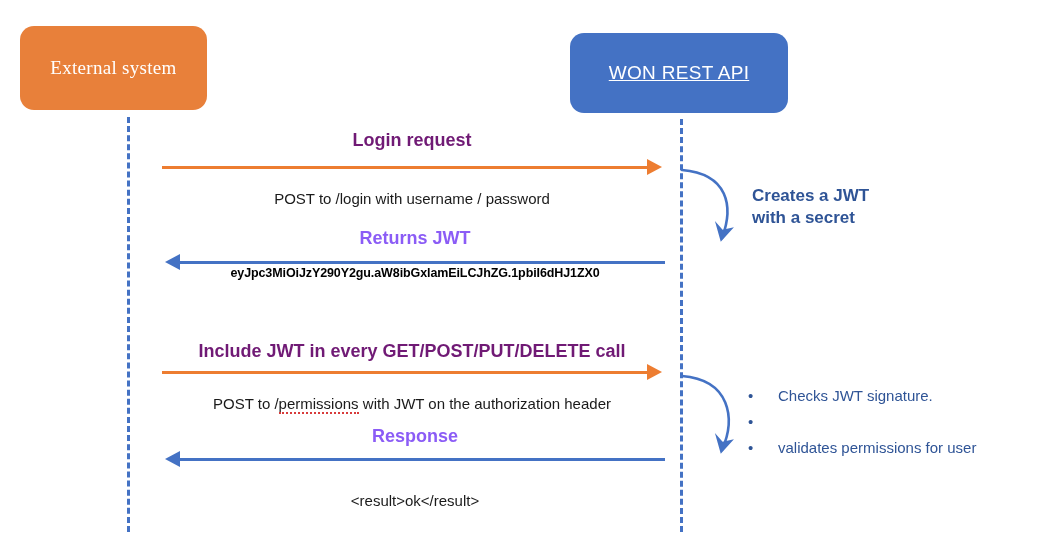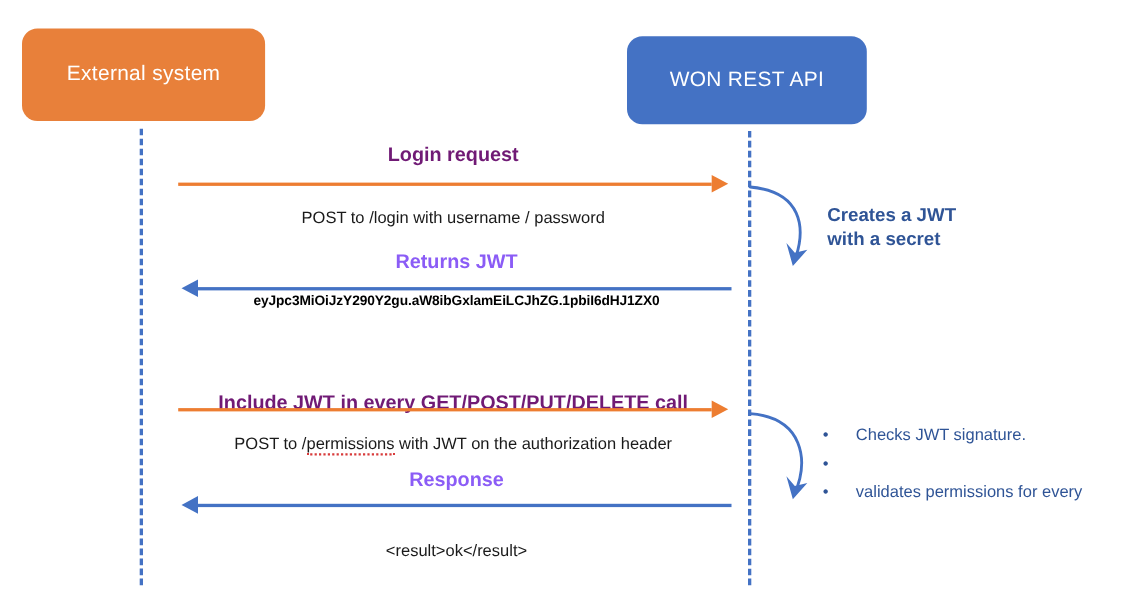--- a/index.html
+++ b/index.html
@@ -24,27 +24,29 @@
     display: flex;
     align-items: center;
     justify-content: center;
     border-radius: 14px;
     color: #ffffff;
     font-size: 19px;
     letter-spacing: .3px;
   }
   #actor-left {
     left: 20px;  top: 26px;
-    width: 221px; height: 84px;
+    width: 187px; height: 84px;
     background: #E8803A;
+    font-family: Liberation Serif, serif;
   }
   #actor-right {
     left: 570px; top: 33px;
     width: 218px; height: 80px;
     background: #4472C4;
+    text-decoration: underline;
   }
 
   
   .lifeline {
     position: absolute;
     width: 0;
     border-left: 3px dashed #4472C4;
   }
   #lifeline-left  { left: 127px; top: 117px; height: 415px; }
   #lifeline-right { left: 680px; top: 119px; height: 413px; }
@@ -161,21 +163,21 @@
   </div>
 
   <div class="msg blue" id="msg-returns-jwt" style="left:165px; top:228px; width:500px;">
     <div class="msg-title" style="top:0;">Returns JWT</div>
     <div class="msg-line" style="left:15px; top:33px; width:485px;"></div>
     <div class="msg-head left" style="left:0; top:26px;"></div>
     <div class="msg-sub mono-token" style="top:20px;">eyJpc3MiOiJzY290Y2gu.aW8ibGxlamEiLCJhZG.1pbiI6dHJ1ZX0</div>
   </div>
 
   <div class="msg orange" id="msg-include-jwt" style="left:162px; top:340px; width:500px;">
-    <div class="msg-title" style="top:16px;">Include JWT in every GET/POST/PUT/DELETE call</div>
+    <div class="msg-title" style="top:1px;">Include JWT in every GET/POST/PUT/DELETE call</div>
     <div class="msg-line" style="top:31px; width:485px;"></div>
     <div class="msg-head right" style="left:485px; top:24px;"></div>
     <div class="msg-sub" style="top:37px;"><span>POST to /</span><span class="spell">permissions</span><span> with JWT on the authorization header</span></div>
   </div>
 
   <div class="loop" id="loop-validates-jwt" style="left:676px; top:368px; width:80px; height:100px;">
     <svg width="80" height="100" viewBox="0 0 80 100">
       <path d="M 6 8 C 54 12, 60 50, 46 82" fill="none" stroke="#4472C4" stroke-width="2.6" stroke-linecap="round"></path>
       <path d="M 46 86 L 54 68 L 44 74 L 34 68 Z" fill="#4472C4" transform="rotate(18 46 82)"></path>
     </svg>
@@ -183,21 +185,21 @@
   <div class="bullet-note" id="note-validates-jwt" style="left:748px; top:383px;">
     <div class="bullet-row">
       <span class="bullet-dot">•</span>
       <span>Checks JWT signature.</span>
     </div>
     <div class="bullet-row">
       <span class="bullet-dot">•</span>
     </div>
     <div class="bullet-row">
       <span class="bullet-dot">•</span>
-      <span>validates permissions for every</span>
+      <span>validates permissions for user</span>
     </div>
   </div>
 
   <div class="msg blue" id="msg-response" style="left:165px; top:426px; width:500px;">
     <div class="msg-title" style="top:0;">Response</div>
     <div class="msg-line" style="left:15px; top:32px; width:485px;"></div>
     <div class="msg-head left" style="left:0; top:25px;"></div>
     <div class="msg-sub" style="top:48px;">&lt;result&gt;ok&lt;/result&gt;</div>
   </div>
 

